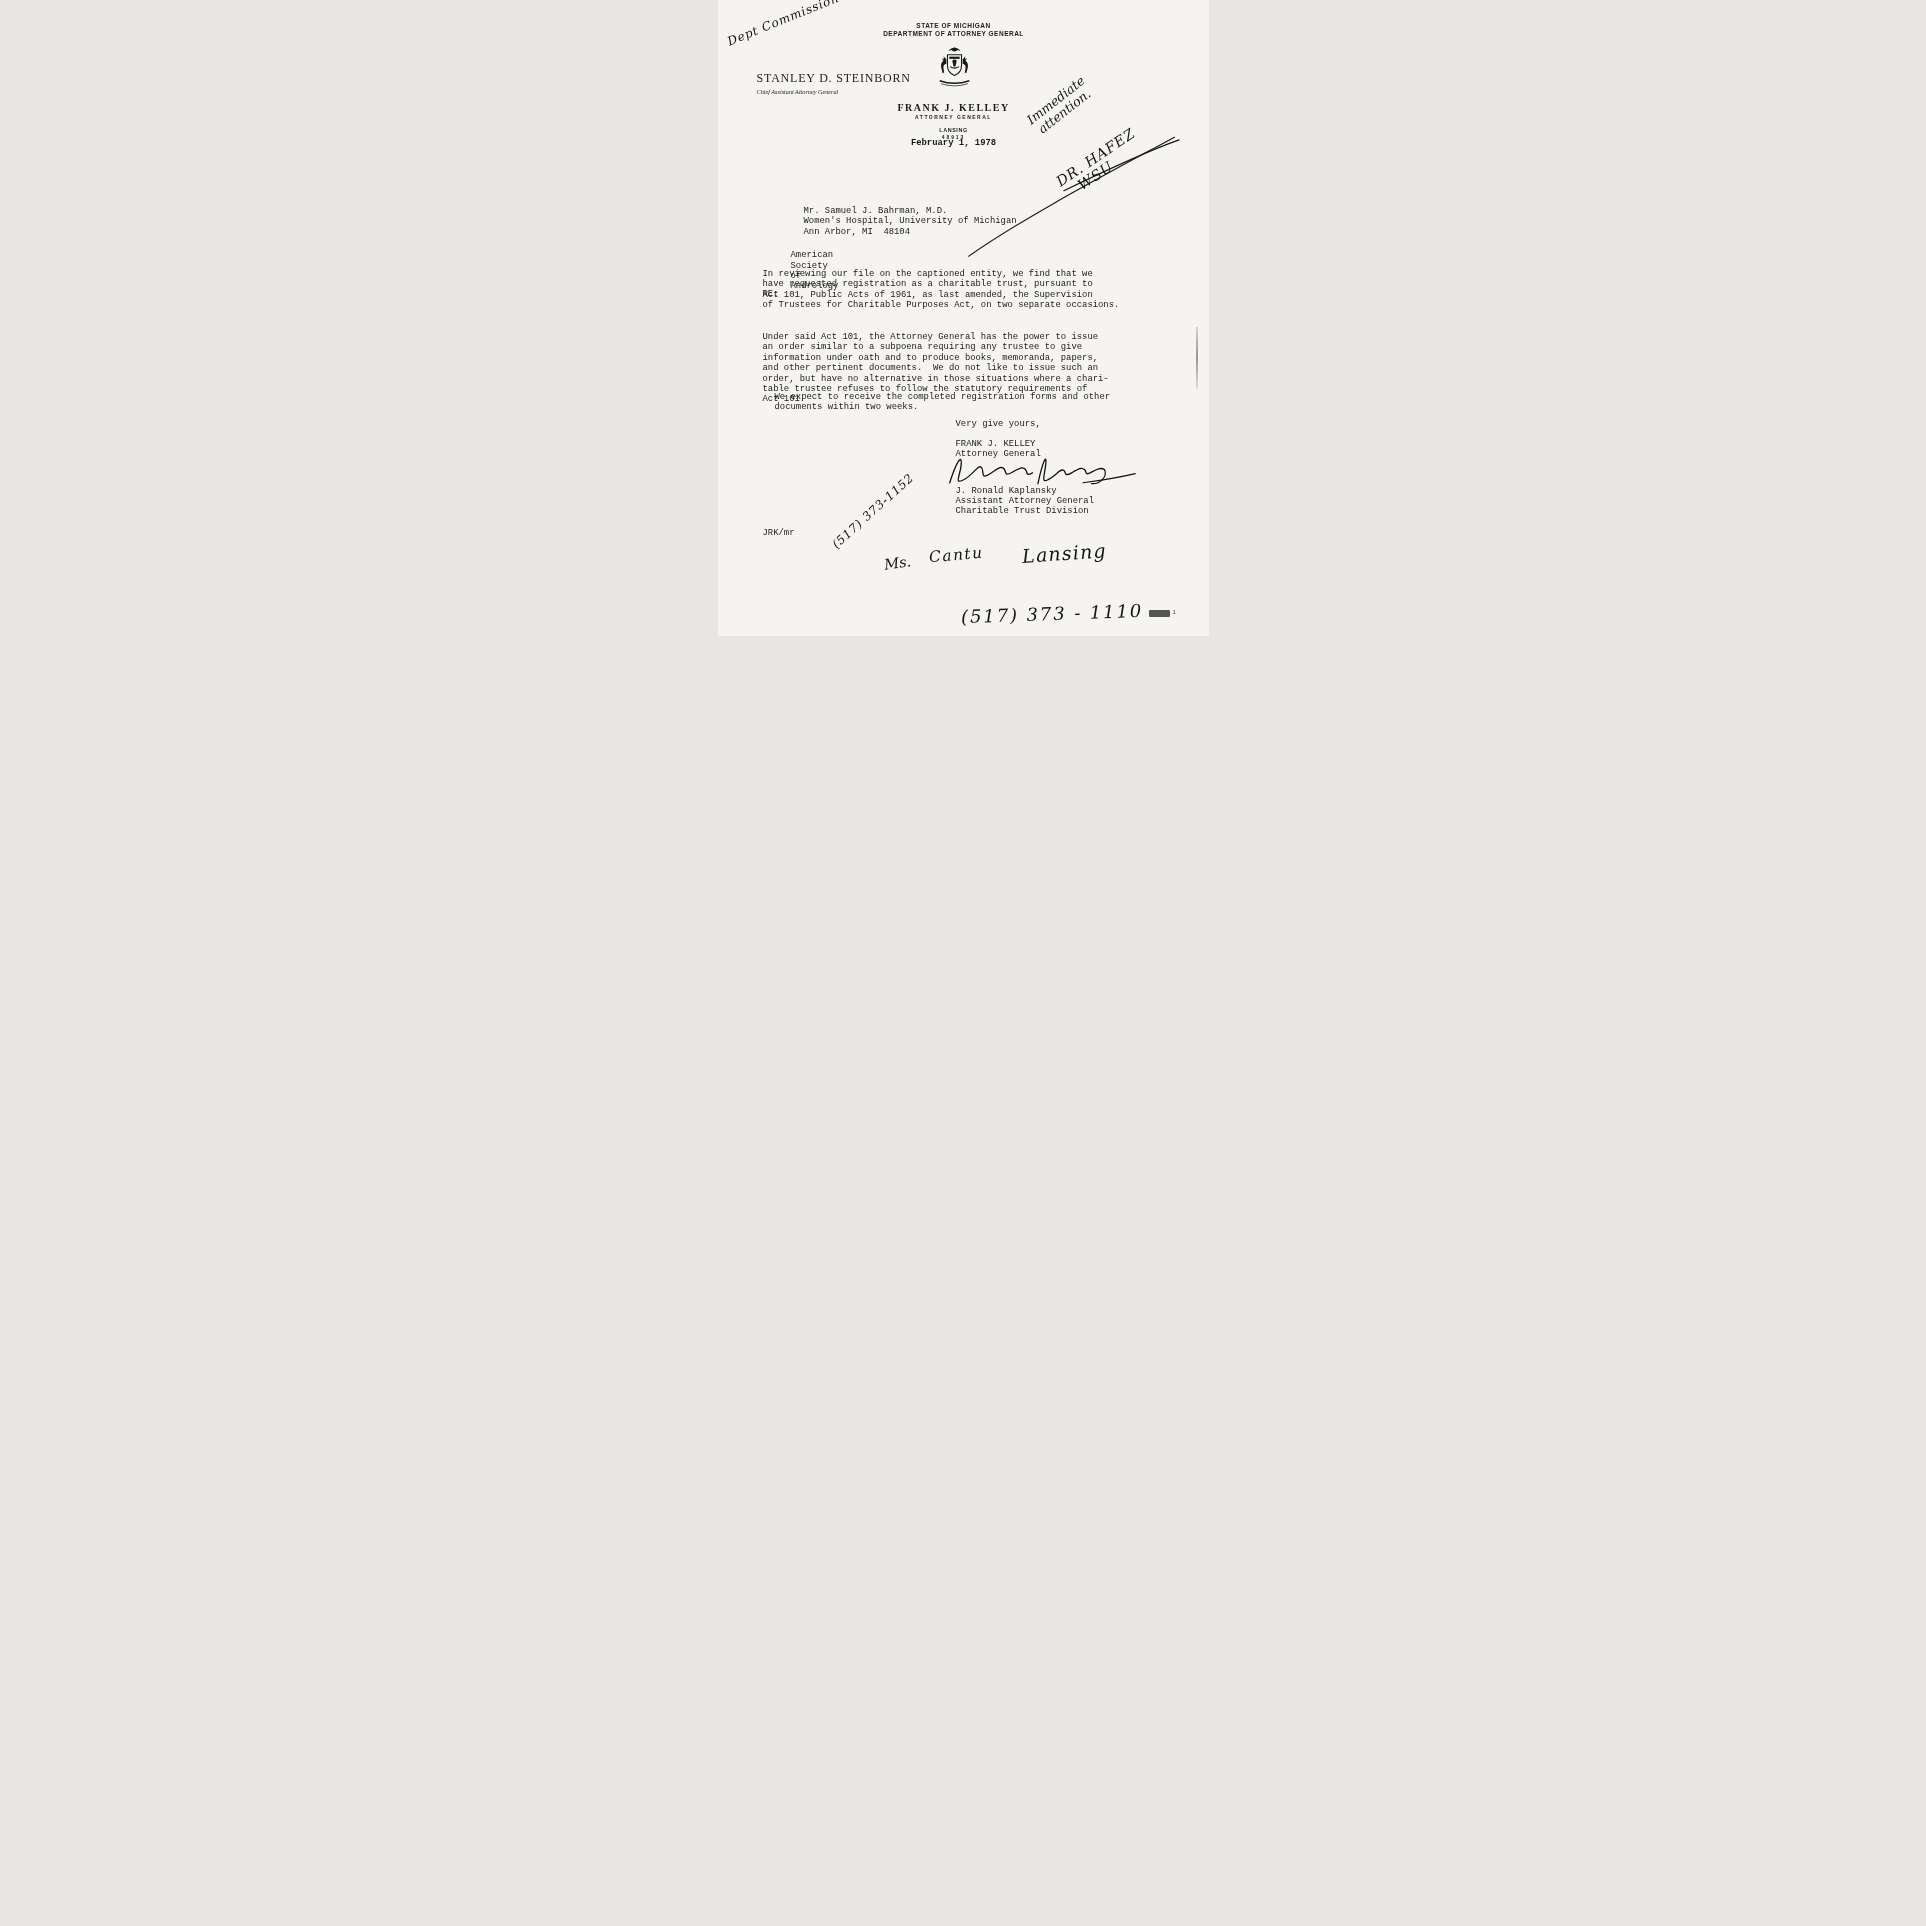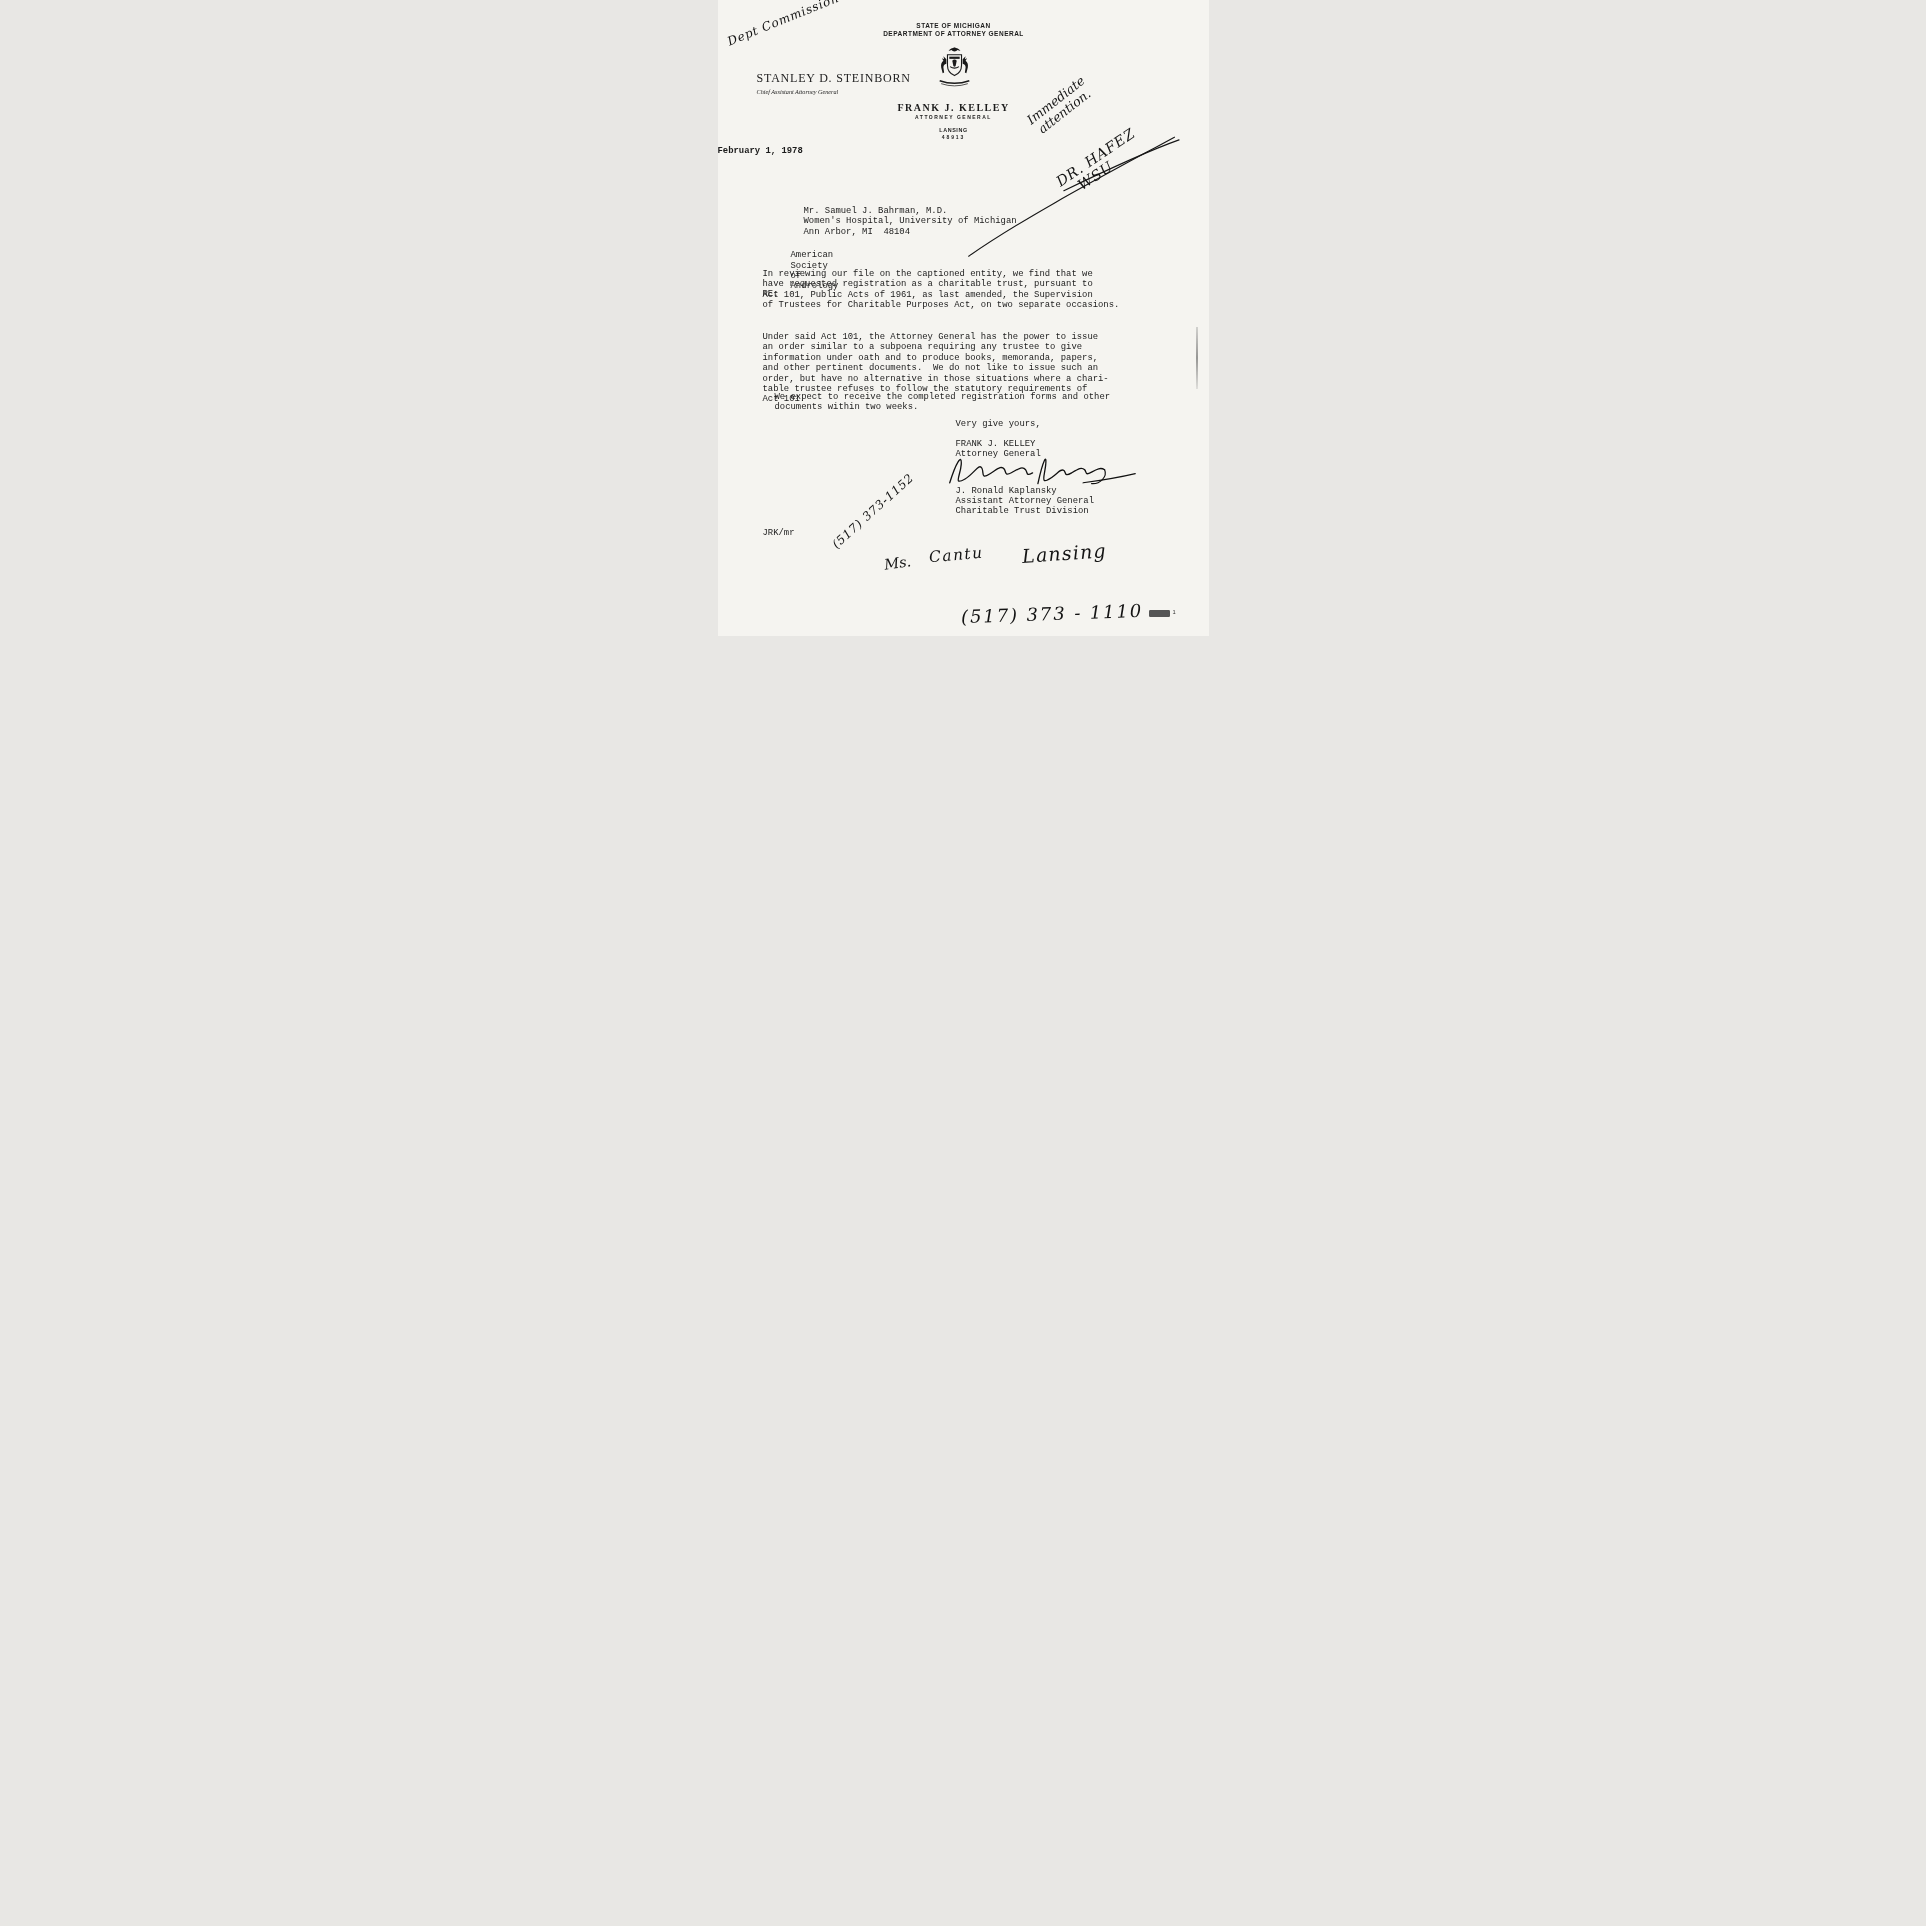--- a/index.html
+++ b/index.html
@@ -41,21 +41,21 @@
   }
   .ag-city{
     position:absolute;left:0;top:127px;width:472px;text-align:center;
     font-weight:bold;font-size:5.4px;letter-spacing:0.6px;
   }
   .ag-zip{
     position:absolute;left:0;top:134px;width:472px;text-align:center;
     font-weight:bold;font-size:5px;letter-spacing:1.9px;
   }
   .date-line{
-    position:absolute;left:0;top:146px;width:472px;text-align:left;
+    position:absolute;left:0;top:138px;width:472px;text-align:center;
     font-family:"Liberation Mono",monospace;font-size:8.9px;font-weight:bold;
   }
   
   .mono{
     font-family:"Liberation Mono",monospace;
     font-size:8.9px;line-height:10.4px;color:#1b1b1b;
     white-space:pre-wrap;
   }
   .recipient{position:absolute;left:45px;top:206px;margin-left:41px;}
   .re-row{position:absolute;left:45px;top:251px;}

